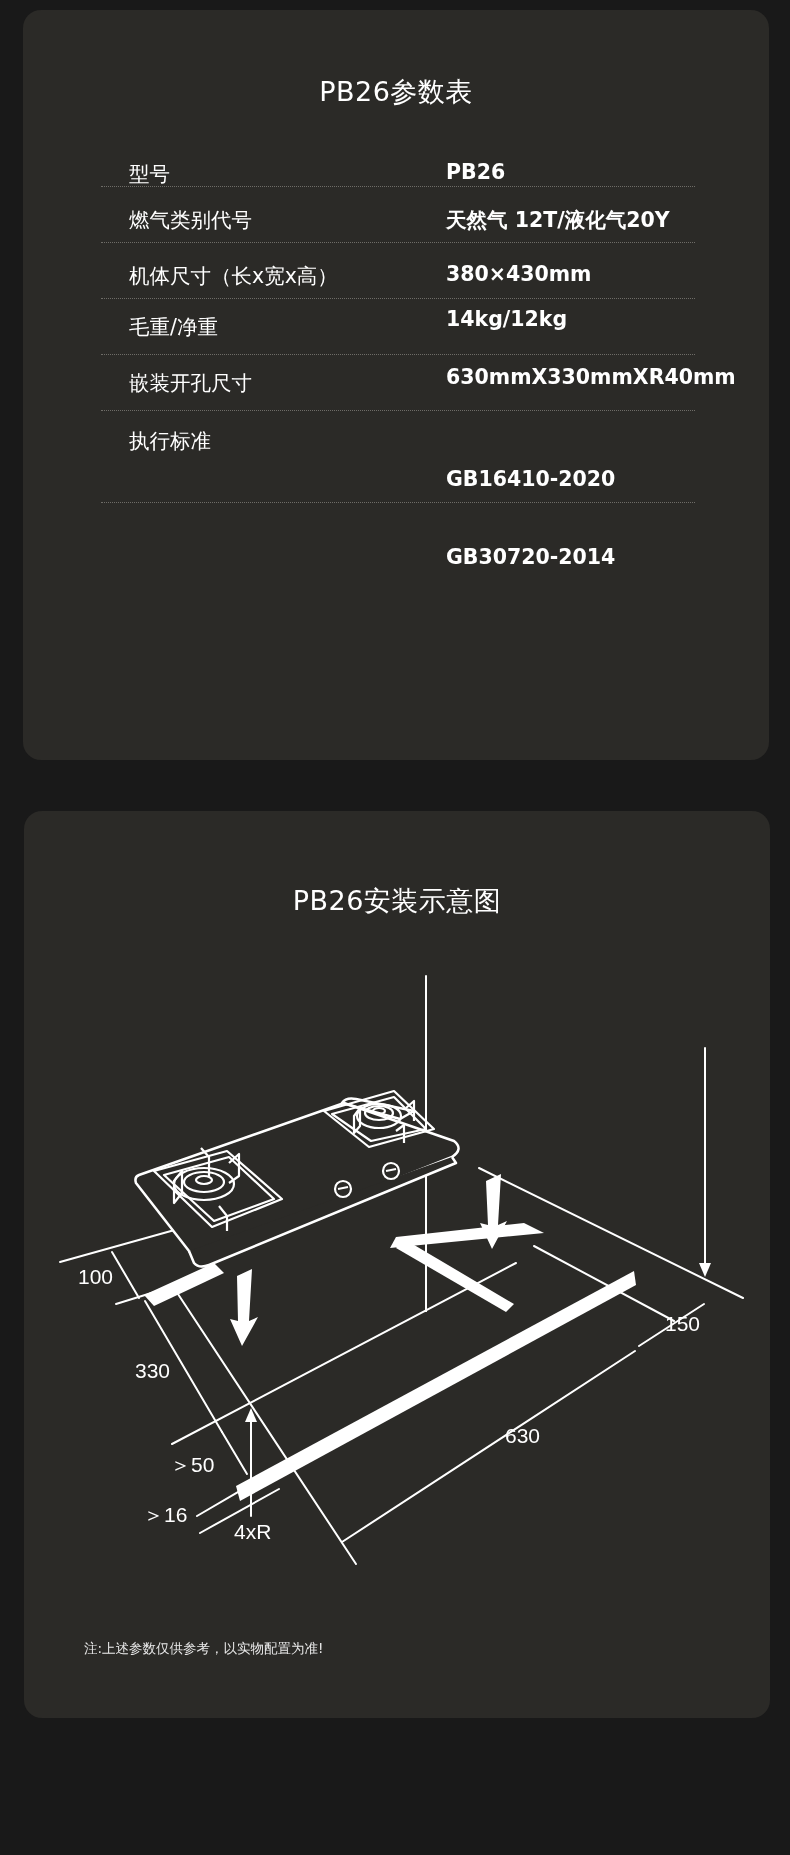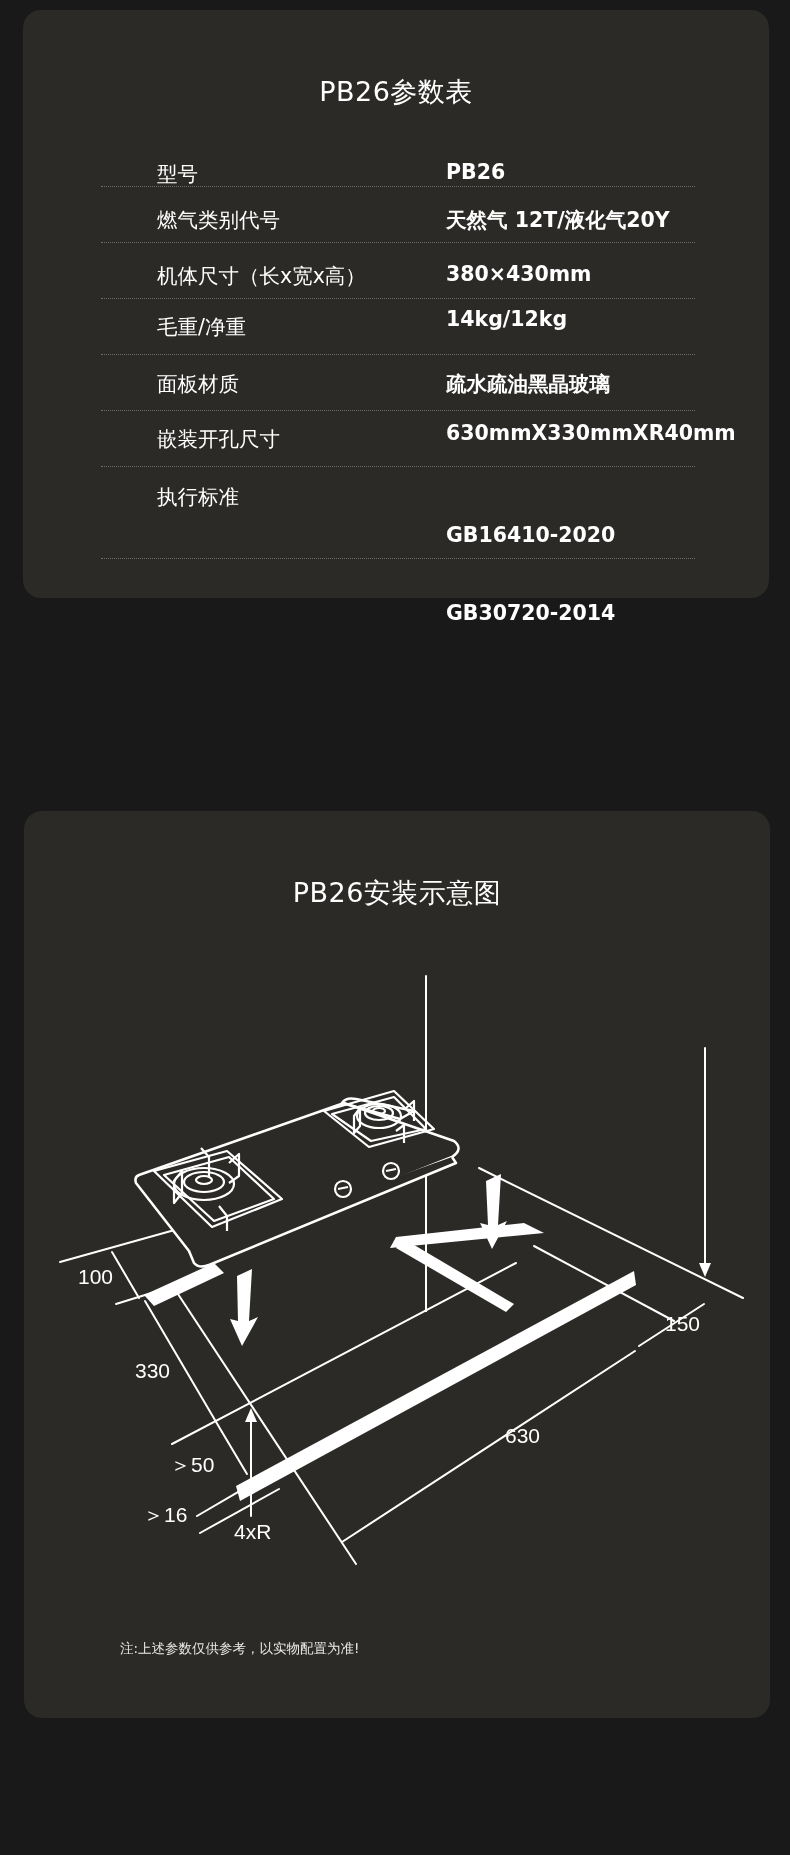--- a/index.html
+++ b/index.html
@@ -3,38 +3,38 @@
 <meta charset="utf-8">
 <style>
   html, body { margin:0; padding:0; }
   body {
     width:790px; height:1855px; background:#191919; position:relative; overflow:hidden;
     font-family:"DejaVu Sans","Liberation Sans",sans-serif; color:#ffffff;
   }
   .card {
     position:absolute; background:#2b2a27; border-radius:18px;
   }
-  #card-specs { left:23px; top:10px; width:746px; height:588px; }
+  #card-specs { left:23px; top:10px; width:746px; height:750px; }
   #card-install { left:24px; top:811px; width:746px; height:907px; }
   .card-title {
     position:absolute; left:0; right:0; text-align:center;
     font-size:27px; font-weight:normal; letter-spacing:0.5px; color:#ffffff;
   }
   #card-specs .card-title { top:46px; }
-  #card-install .card-title { top:46px; }
+  #card-install .card-title { top:54px; }
   .spec-table { position:absolute; left:78px; top:116px; width:594px; }
   .spec-row {
     position:relative; border-bottom:1px dotted #6e6c67;
     display:flex; align-items:flex-start; box-sizing:border-box;
   }
-  .spec-label { position:absolute; left:56px; font-size:20.5px; color:#ffffff; white-space:nowrap; }
+  .spec-label { position:absolute; left:28px; font-size:20.5px; color:#ffffff; white-space:nowrap; }
   .spec-value { position:absolute; left:345px; font-size:20.5px; color:#ffffff; white-space:nowrap;font-weight:bold; }
   .spec-value .line { display:block;margin-top:40px; }
   .note {
-    position:absolute; left:60px; top:829px; font-size:13.5px; color:#e9e9e9;margin-left:36px;
+    position:absolute; left:60px; top:829px; font-size:13.5px; color:#e9e9e9;
   }
   .diagram { position:absolute; left:0; top:0; }
   .dim-label { font-family:"Liberation Sans","DejaVu Sans",sans-serif; font-size:21px; fill:#ffffff; }
 </style>
 </head>
 <body>
 
 <section class="card" id="card-specs">
   <h1 class="card-title">PB26参数表</h1>
   <div class="spec-table">
@@ -46,24 +46,20 @@
       <span class="spec-label" style="top:19px">燃气类别代号</span>
       <span class="spec-value" style="top:19px">天然气 12T/液化气20Y</span>
     </div>
     <div class="spec-row" style="height:56px">
       <span class="spec-label" style="top:19px">机体尺寸（长x宽x高）</span>
       <span class="spec-value" style="top:19px">380×430mm</span>
     </div>
     <div class="spec-row" style="height:56px">
       <span class="spec-label" style="top:14px">毛重/净重</span>
       <span class="spec-value" style="top:8px">14kg/12kg</span>
-    </div>
-    <div class="spec-row" style="height:56px">
-      <span class="spec-label" style="top:15px">面板材质</span>
-      <span class="spec-value" style="top:15px">疏水疏油黑晶玻璃</span>
     </div>
     <div class="spec-row" style="height:56px">
       <span class="spec-label" style="top:14px">嵌装开孔尺寸</span>
       <span class="spec-value" style="top:10px">630mmX330mmXR40mm</span>
     </div>
     <div class="spec-row" style="height:92px">
       <span class="spec-label" style="top:16px">执行标准</span>
       <span class="spec-value" style="top:16px">
         <span class="line" style="height:38px">GB16410-2020</span>
         <span class="line">GB30720-2014</span>

